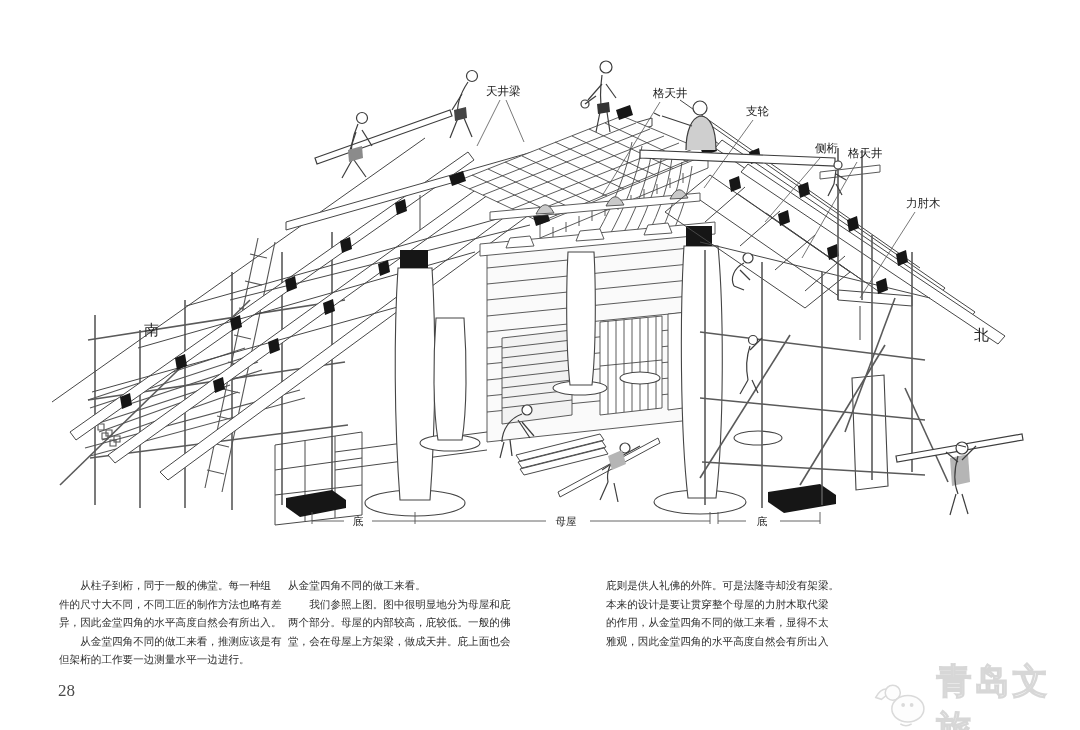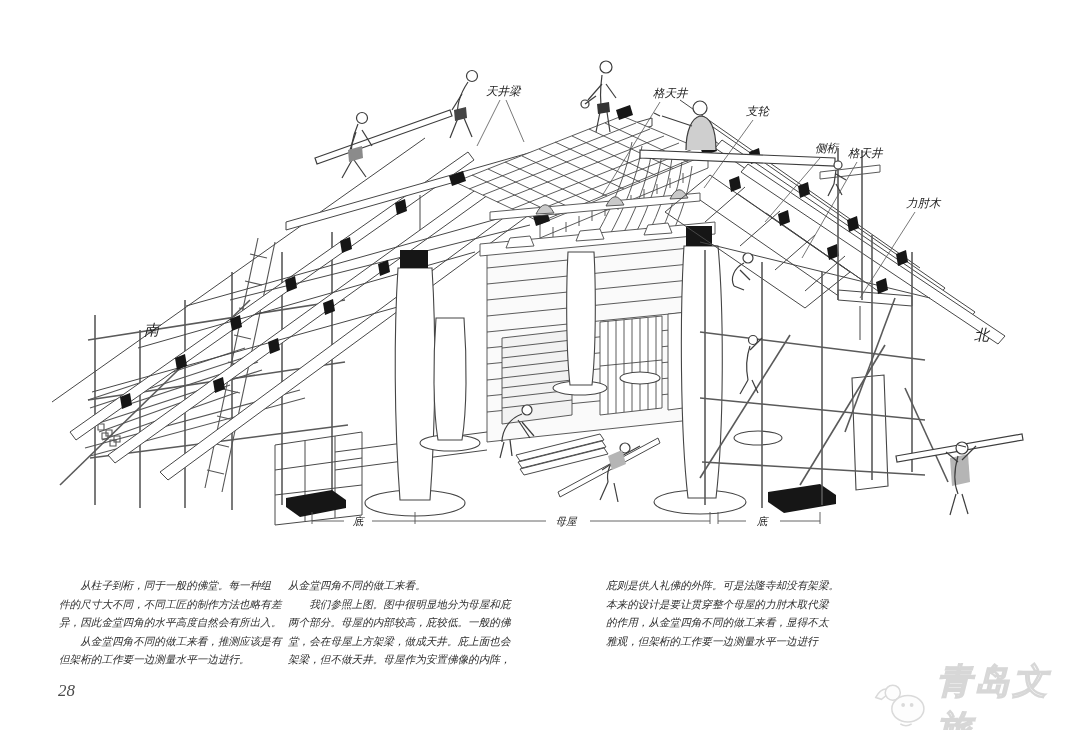--- a/index.html
+++ b/index.html
@@ -1,17 +1,17 @@
 <!DOCTYPE html>
 <html><head>
 <meta charset="utf-8">
 <style>
   html,body{margin:0;padding:0;width:1080px;height:730px;background:#ffffff;overflow:hidden;
             font-family:"Liberation Serif",serif;}
-  .page{position:relative;width:1080px;height:730px;background:#fff;font-style:italic;}
+  .page{position:relative;width:1080px;height:730px;background:#fff;}
   .fig{position:absolute;left:0;top:0;}
   .col{position:absolute;top:577px;width:228px;font-size:10.6px;line-height:18.6px;
        color:#2e2e2e;letter-spacing:0;}
   .col div{white-space:nowrap;}
   .pagenum{position:absolute;left:58px;top:681px;font-size:17px;color:#4a4a4a;}
   .watermark{position:absolute;left:872px;top:658px;display:flex;align-items:center;gap:6px;}
   .wm-text{font-size:35px;font-weight:700;letter-spacing:3px;color:#fbfbfb;
            -webkit-text-stroke:1.2px #d7d7d7;text-shadow:0 0 1px #e8e8e8;}
   svg text{font-family:"Liberation Serif",serif;fill:#222;}
   .lbl{font-size:11.5px;}
@@ -398,27 +398,26 @@
     <div>件的尺寸大不同，不同工匠的制作方法也略有差</div>
     <div>异，因此金堂四角的水平高度自然会有所出入。</div>
     <div>　　从金堂四角不同的做工来看，推测应该是有</div>
     <div>但架桁的工作要一边测量水平一边进行。</div>
   </div>
   <div class="col" style="left:288px">
     <div>从金堂四角不同的做工来看。</div>
     <div>　　我们参照上图。图中很明显地分为母屋和庇</div>
     <div>两个部分。母屋的内部较高，庇较低。一般的佛</div>
     <div>堂，会在母屋上方架梁，做成天井。庇上面也会</div>
-    <div>架梁，但不做天井。母屋作为安置佛像的内阵，</div>
   </div>
   <div class="col" style="left:606px">
     <div>庇则是供人礼佛的外阵。可是法隆寺却没有架梁。</div>
     <div>本来的设计是要让贯穿整个母屋的力肘木取代梁</div>
     <div>的作用，从金堂四角不同的做工来看，显得不太</div>
-    <div>雅观，但架桁的工作要一边测量水平一边进行</div>
+    <div>雅观，因此金堂四角的水平高度自然会有所出入</div>
   </div>
 
   <div class="pagenum">28</div>
 
   <div class="watermark">
     <svg width="62" height="52" viewBox="0 0 62 52">
       <g stroke="#dadada" stroke-width="1.6" fill="#fdfdfd">
         <path d="M4,18 Q10,6 20,10 Q16,16 10,20 Z"></path>
         <circle cx="22" cy="13" r="8"></circle>
         <ellipse cx="38" cy="30" rx="17" ry="14"></ellipse>

